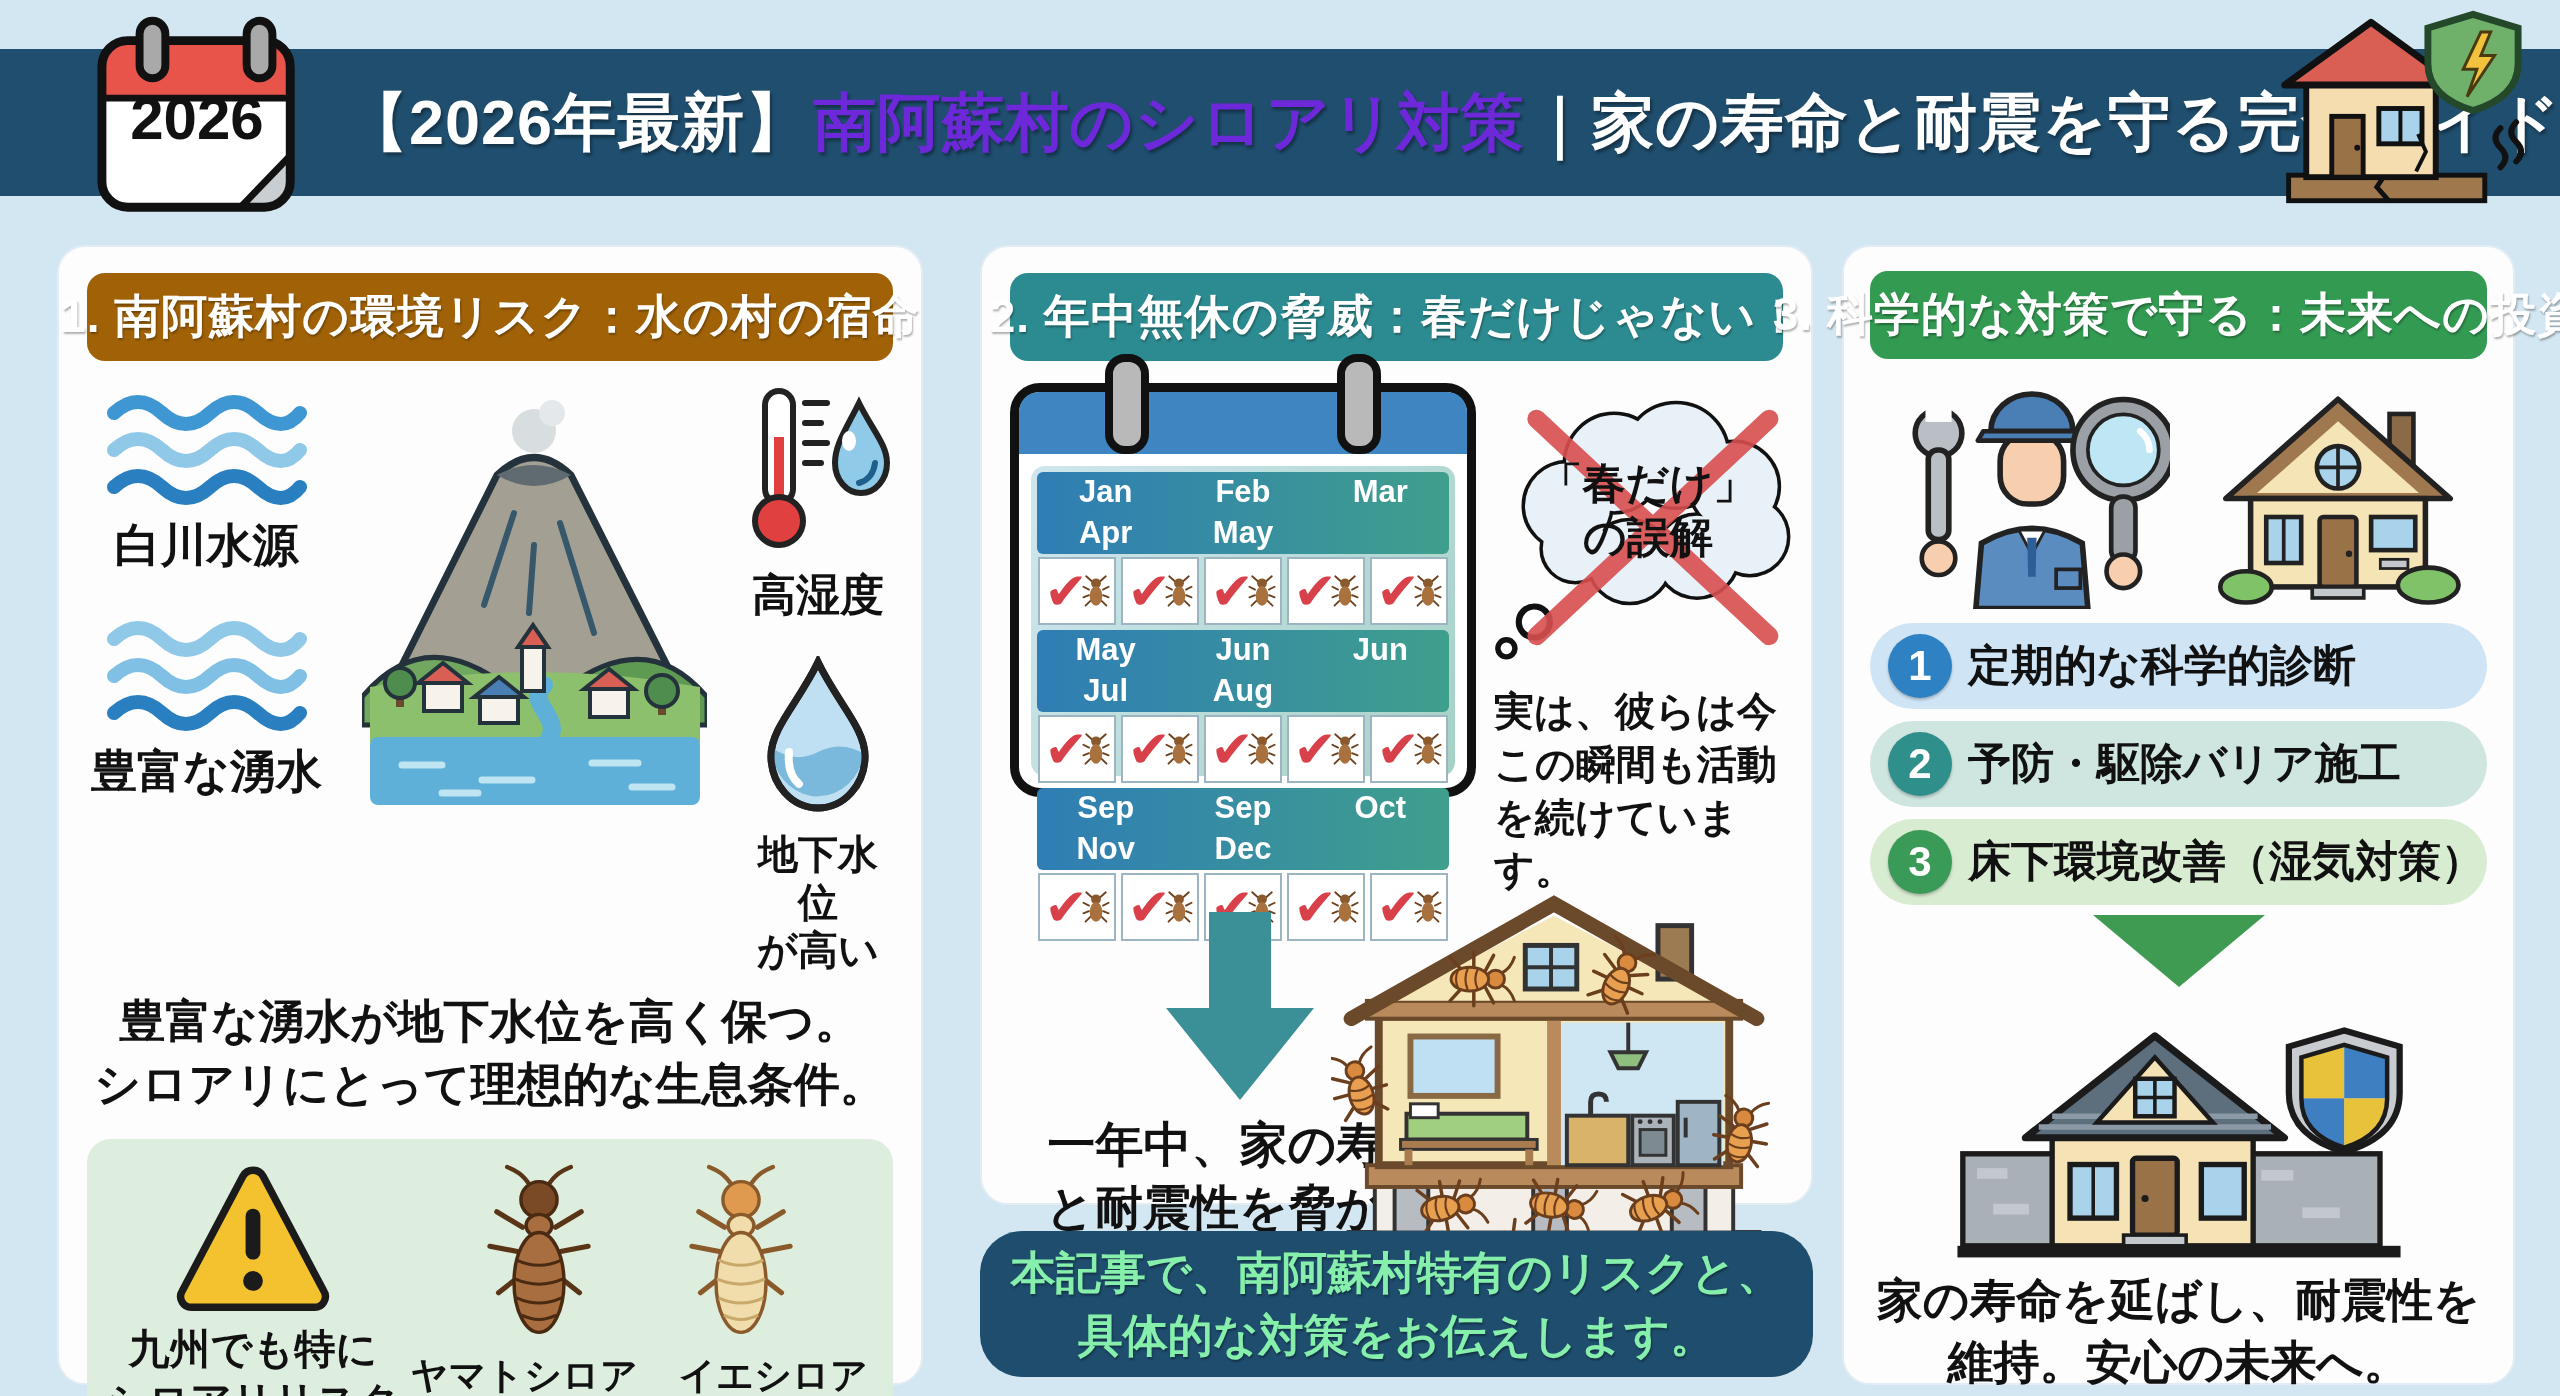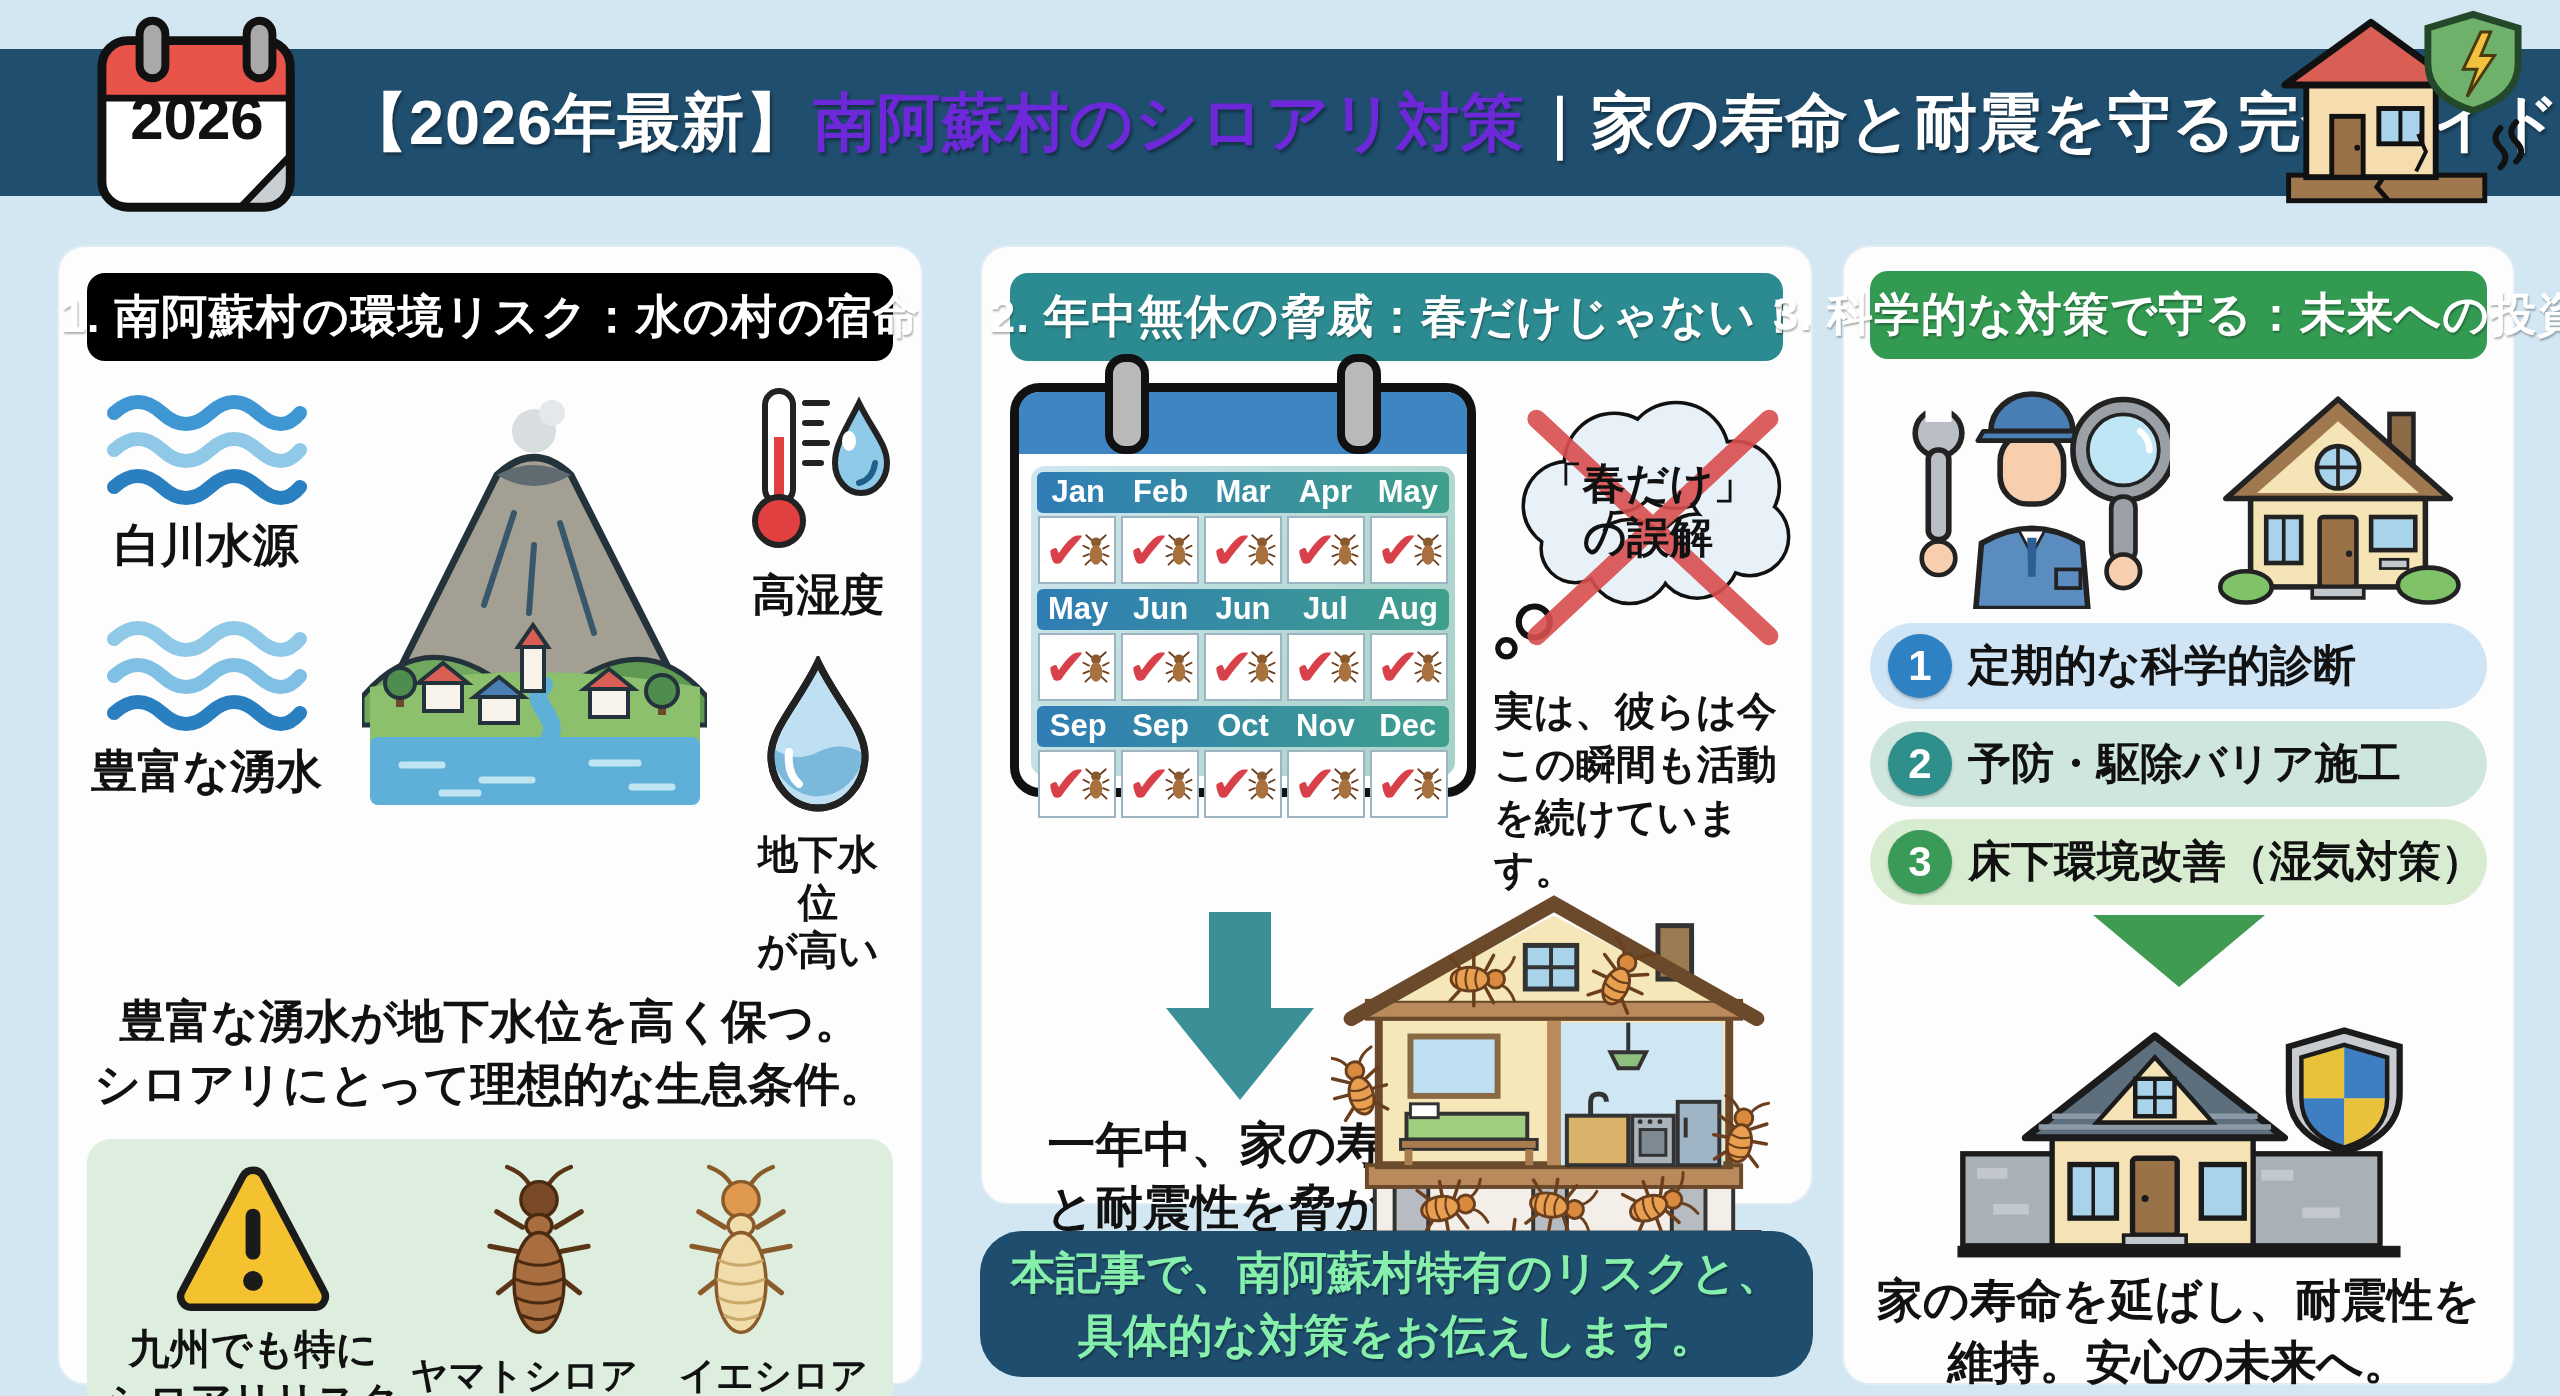--- a/index.html
+++ b/index.html
@@ -26,21 +26,21 @@
   .house-quake{position:absolute;right:36px;top:8px;width:255px;height:202px;}
   .house-quake svg{width:100%;height:100%;}
 
   
   .card{position:absolute;background:#fdfdfd;border:2px solid #e2ecf4;border-radius:28px;box-sizing:border-box;}
   .panel-pill{
     height:88px;border-radius:18px;display:flex;align-items:center;justify-content:center;
     color:#fff;font-size:46px;font-weight:700;letter-spacing:1px;
     text-shadow:1px 2px 2px rgba(0,0,0,.3);white-space:nowrap;
   }
-  .pill-blue{background:#000000;}
+  .pill-blue{background:#a16207;}
   .pill-teal{background:#2c8b90;}
   .pill-green{background:#339a52;}
 
   
   #col1{left:57px;top:245px;width:866px;height:1140px;padding:26px 28px;}
   .p1-row{display:flex;margin-top:24px;align-items:flex-start;gap:36px;}
   .waves-col{width:292px;text-align:center;}
   .wave-label{font-size:46px;font-weight:700;margin-top:2px;}
   .wave-group{margin-top:6px;}
   .wave-group + .wave-group{margin-top:40px;}
@@ -56,21 +56,21 @@
   .termite-labels{display:flex;justify-content:center;gap:24px;font-size:37px;font-weight:700;margin-top:4px;}
 
   
   #col2card{left:980px;top:245px;width:833px;height:960px;padding:26px 28px;}
   .p2-row1{display:flex;margin-top:22px;}
   .cal2{position:relative;width:466px;height:414px;border:9px solid #111;border-radius:30px;background:#fff;box-sizing:border-box;flex:none;}
   .cal2-top{height:62px;background:#3f85c2;border-radius:20px 20px 0 0;}
   .cal2-pin{position:absolute;top:-38px;width:28px;height:84px;background:#b9b9b9;border:8px solid #111;border-radius:20px;}
   .pin-l{left:86px;} .pin-r{right:86px;}
   .cal2-body{position:absolute;left:12px;right:12px;top:74px;bottom:12px;background:linear-gradient(120deg,#cfe6ee,#a6d2c6);border-radius:14px;padding:6px 6px 2px;display:flex;flex-direction:column;justify-content:space-between;}
-  .cal-mrow{display:grid;grid-template-columns:repeat(5,1fr);background:linear-gradient(90deg,#2f7db5,#3f9f8c);border-radius:6px;}
+  .cal-mrow{display:grid;grid-template-columns:repeat(3,1fr);background:linear-gradient(90deg,#2f7db5,#3f9f8c);border-radius:6px;}
   .cal-m{color:#fff;font-weight:700;font-size:31px;text-align:center;padding:2px 0 3px;}
   .cal-drow{display:grid;grid-template-columns:repeat(5,1fr);gap:5px;margin:3px 1px 5px;}
   .cal-d{background:#fff;border:2px solid #9db5c2;height:64px;display:flex;align-items:center;justify-content:center;}
   .cal-check{color:#d9414a;font-size:52px;font-weight:700;line-height:1;margin-right:-6px;}
   .cal-termite{width:28px;height:40px;}
   .p2-right{margin-left:18px;width:310px;}
   .bubble-wrap{position:relative;width:310px;height:292px;}
   .bubble-wrap svg{width:100%;height:100%;}
   .bubble-text{position:absolute;left:34px;top:74px;width:240px;text-align:center;font-size:43px;font-weight:700;line-height:1.25;}
   .reality-text{margin-top:10px;font-size:40px;font-weight:700;line-height:1.32;}

